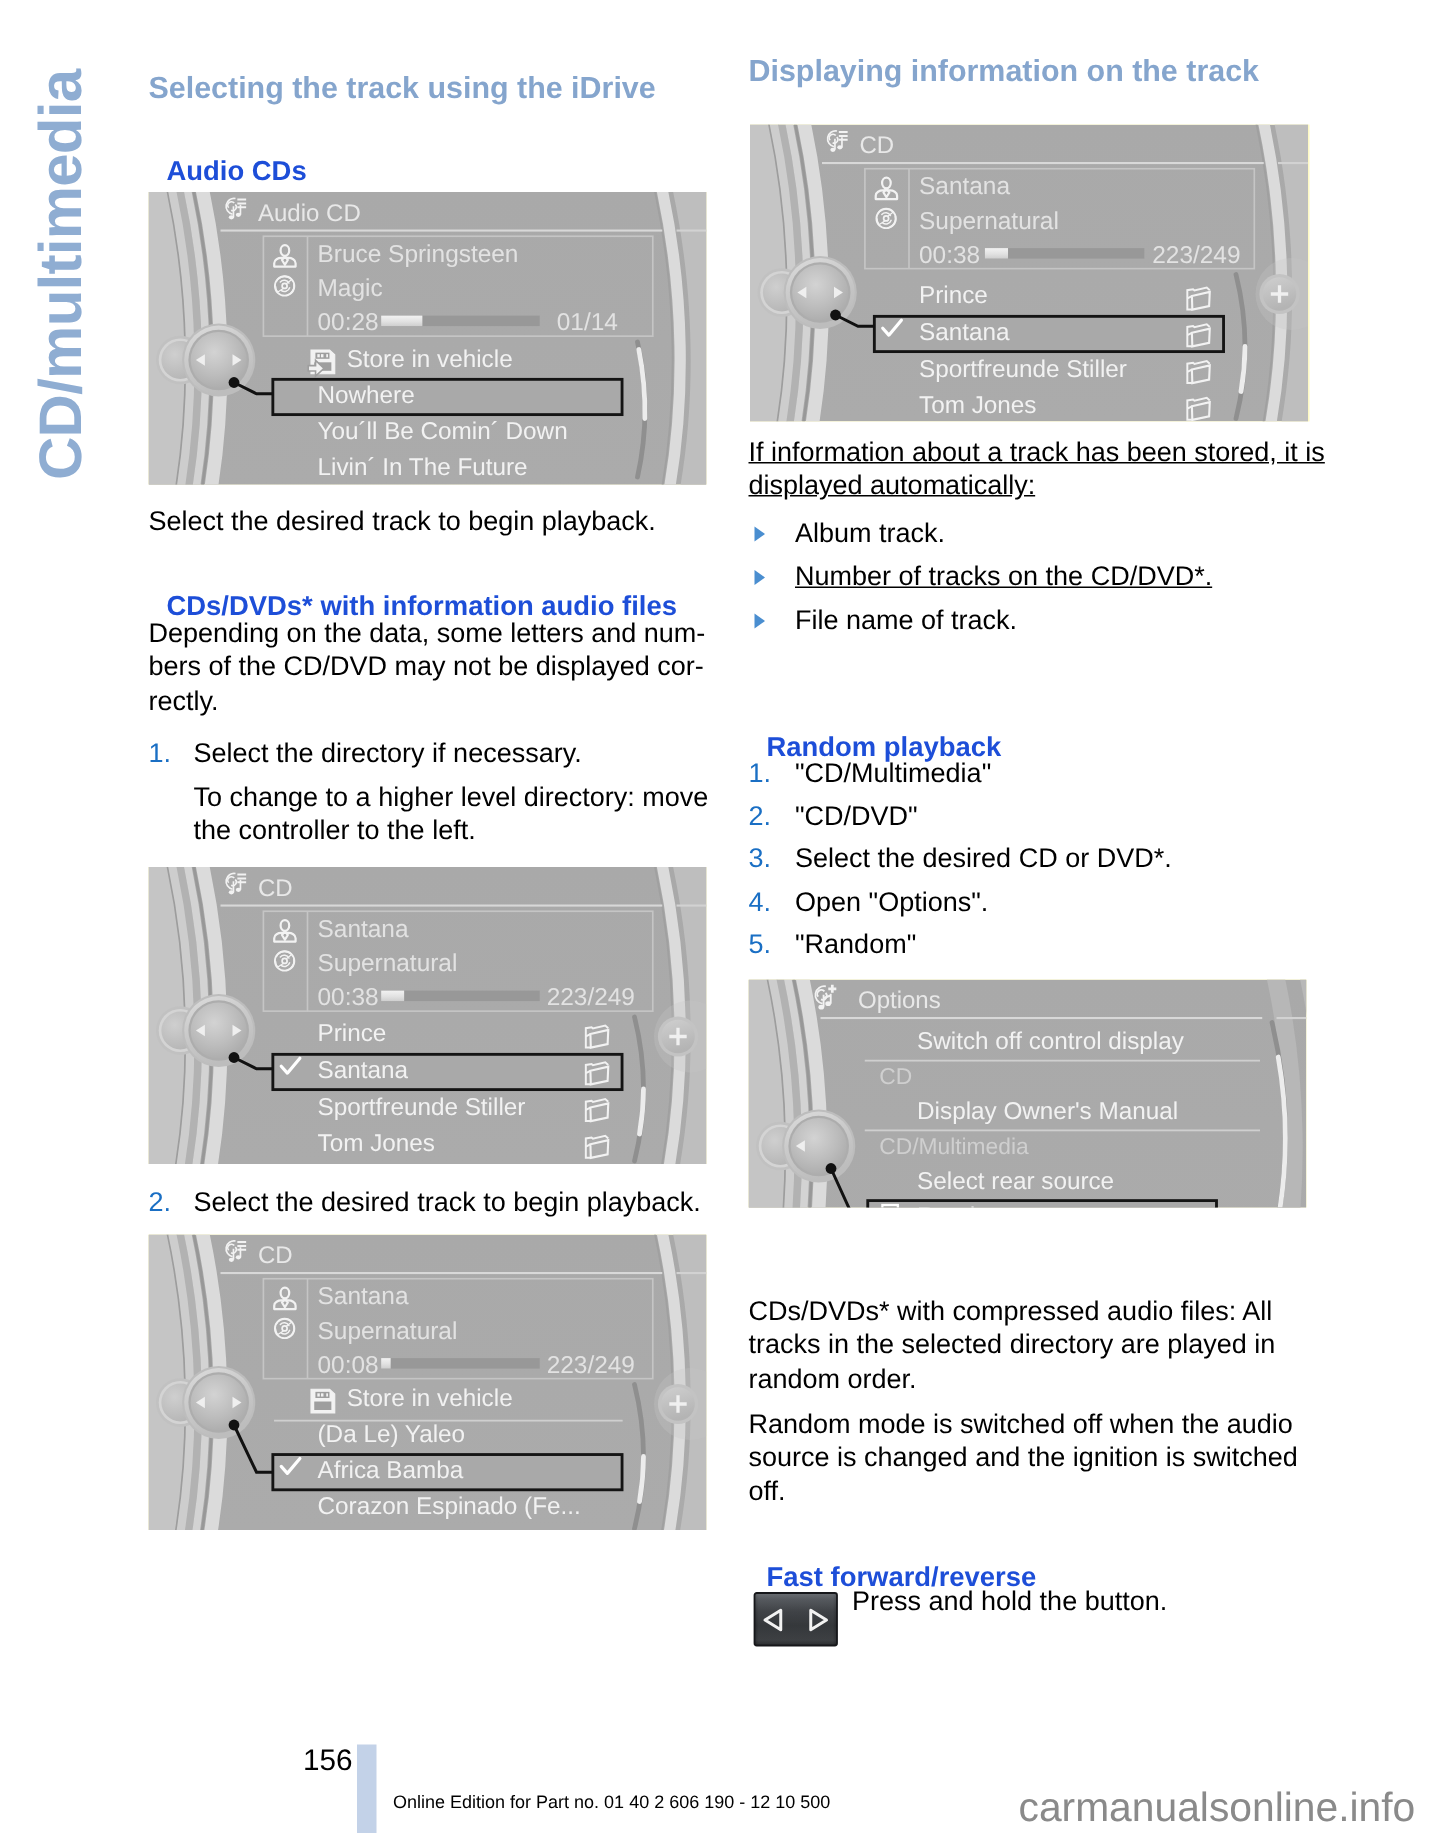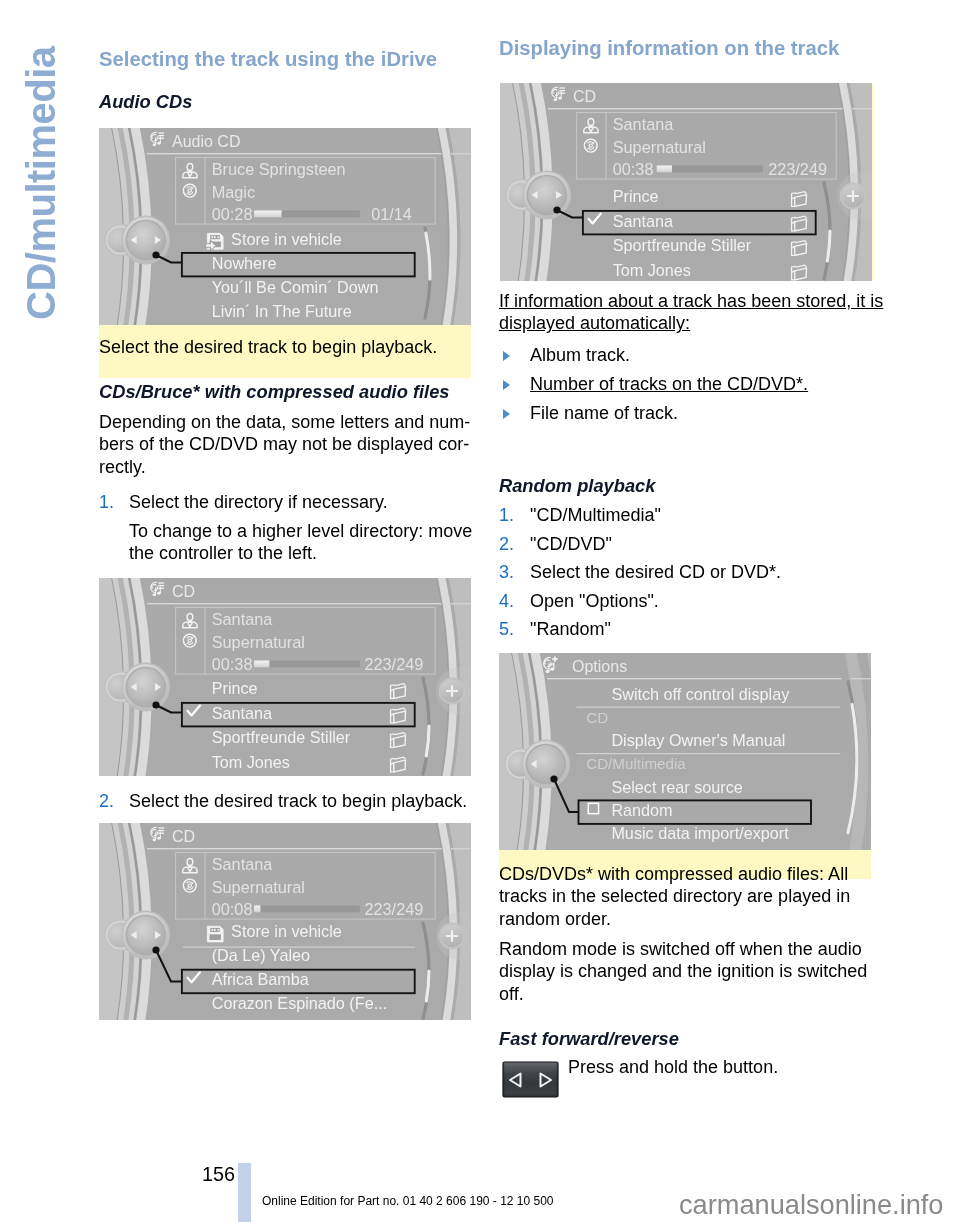--- a/index.html
+++ b/index.html
@@ -15,21 +15,21 @@
      white-space:nowrap; font-weight:bold; font-size:40px; color:#8fadd2;
      letter-spacing:-0.5px; line-height:40px;
   }
 
   
   .col { position:absolute; top:0; width:372px; }
   .col-left  { left:99px; }
   .col-right { left:499px; }
 
   h1.sect { font-size:20.3px; font-weight:bold; color:#85a5cd; margin:0; line-height:24px; white-space:nowrap; }
-  h2.sub  { font-size:18.3px; font-weight:bold; color:#0f172a; margin:0; line-height:22px; white-space:nowrap;font-style:italic; }
+  h2.sub  { font-size:18.3px; font-weight:bold; color:#1d4ed8; margin:12px; line-height:22px; white-space:nowrap; }
   p.body  { font-size:18.0px; color:#000; margin:0; line-height:22.4px; }
   .ln     { display:block; white-space:nowrap; }
 
   .ol-item { position:relative; font-size:18.0px; line-height:22.4px; color:#000; }
   .ol-num  { position:absolute; left:0; color:#1a6fc4; }
   .ol-txt  { display:block; white-space:nowrap; }
 
   .ul-item { position:relative; font-size:18.0px; line-height:22.4px; color:#000; }
   .ul-tri  { position:absolute; left:4px; top:7px; width:0;height:0;
              border-left:7px solid #4a8ed0; border-top:5px solid transparent; border-bottom:5px solid transparent; }
@@ -50,21 +50,21 @@
 
 <div class="page">
 
   <div class="chapter-tab">
     <div class="chapter-tab-text" style="left:21px; top:320px;">CD/multimedia</div>
   </div>
 
   <div class="col col-left">
     <h1 class="sect" style="position:absolute; left:0; top:47px;">Selecting the track using the iDrive</h1>
     <h2 class="sub" style="position:absolute; left:0; top:91px;">Audio CDs</h2>
-    <div id="screen-audio-cd" class="idrive" style="left:0; top:128px; width:372px; height:250px;">
+    <div id="screen-audio-cd" class="idrive" style="left:0; top:128px; width:372px; height:195px;">
         <svg width="372" height="197" viewBox="0 0 372 197" xmlns="http://www.w3.org/2000/svg">
  <defs>
   <linearGradient id="bgscreenaudiocd" x1="0" y1="0" x2="0" y2="1">
     <stop offset="0" stop-color="#a9a9a9"></stop>
               <stop offset="0.5" stop-color="#aaaaaa"></stop>
     <stop offset="1" stop-color="#ababab"></stop>
   </linearGradient>
   <linearGradient id="lgscreenaudiocd" x1="0" y1="0" x2="1" y2="0">
     <stop offset="0" stop-color="#c9c9c9"></stop>
               <stop offset="1" stop-color="#c2c2c2"></stop>
@@ -179,21 +179,21 @@
       <path d="M 326.00 100 Q 336.00 145 326.00 190" fill="none" stroke="#8f8f8f" stroke-width="3.2" stroke-linecap="round"></path>
       <path d="M 326.87 105 Q 331.41 128 330.89 151" fill="none" stroke="#ececec" stroke-width="3.2" stroke-linecap="round"></path>
           </g>
           <g>
     <path d="M 57 127 L 72 134.5 L 82.9 134.5" fill="none" stroke="#111" stroke-width="2"></path>
     <circle cx="57" cy="127" r="3.6" fill="#111"></circle>
           </g>
         </svg>
       </div>
     <p class="body" style="position:absolute; left:0; top:336px; width:372px;">Select the desired track to begin playback.</p>
-    <h2 class="sub" style="position:absolute; left:0; top:381px;">CDs/Bruce* with compressed audio files</h2>
+    <h2 class="sub" style="position:absolute; left:0; top:381px;">CDs/DVDs* with information audio files</h2>
     <p class="body" style="position:absolute; left:0; top:411px; width:374px;">
         <span class="ln">Depending on the data, some letters and num-</span>
         <span class="ln">bers of the CD/DVD may not be displayed cor-</span>
         <span class="ln">rectly.</span>
       </p>
     <div class="ol-item" style="position:absolute; left:0; top:491px; width:372px;">
       <span class="ol-num">1.</span>
       <span class="ol-txt" style="margin-left:30px;">Select the directory if necessary.</span>
     </div>
     <div class="ol-item" style="position:absolute; left:30px; top:520px; width:350px;">
@@ -654,21 +654,21 @@
         <div class="ul-item" style="height: 28.9px;"><span class="ul-tri"></span><span style="margin-left:31px">File name of track.</span></div>
       </div>
     <h2 class="sub" style="position:absolute; left:0; top:475px;">Random playback</h2>
     <div id="random-steps" style="position:absolute; left:0; top:504px; width:372px;">
         <div class="ol-item" style="height: 28.6px;"><span class="ol-num">1.</span><span style="margin-left:31px">"CD/Multimedia"</span></div>
         <div class="ol-item" style="height: 28.6px;"><span class="ol-num">2.</span><span style="margin-left:31px">"CD/DVD"</span></div>
         <div class="ol-item" style="height: 28.6px;"><span class="ol-num">3.</span><span style="margin-left:31px">Select the desired CD or DVD*.</span></div>
         <div class="ol-item" style="height: 28.6px;"><span class="ol-num">4.</span><span style="margin-left:31px">Open "Options".</span></div>
         <div class="ol-item" style="height: 28.6px;"><span class="ol-num">5.</span><span style="margin-left:31px">"Random"</span></div>
       </div>
-    <div id="screen-options" class="idrive" style="left:0; top:653px; width:372px; height:226px;">
+    <div id="screen-options" class="idrive" style="left:0; top:653px; width:372px; height:152px;">
         <svg width="372" height="197" viewBox="0 0 372 197" xmlns="http://www.w3.org/2000/svg">
  <defs>
   <linearGradient id="bgscreenoptions" x1="0" y1="0" x2="0" y2="1">
     <stop offset="0" stop-color="#a9a9a9"></stop>
               <stop offset="0.5" stop-color="#aaaaaa"></stop>
     <stop offset="1" stop-color="#ababab"></stop>
   </linearGradient>
   <linearGradient id="lgscreenoptions" x1="0" y1="0" x2="1" y2="0">
     <stop offset="0" stop-color="#c9c9c9"></stop>
               <stop offset="1" stop-color="#c2c2c2"></stop>
@@ -759,21 +759,21 @@
           </g>
         </svg>
       </div>
     <p class="body" style="position:absolute; left:0; top:863px; width:378px;">
         <span class="ln">CDs/DVDs* with compressed audio files: All</span>
         <span class="ln">tracks in the selected directory are played in</span>
         <span class="ln">random order.</span>
       </p>
     <p class="body" style="position:absolute; left:0; top:938px; width:380px;">
         <span class="ln">Random mode is switched off when the audio</span>
-        <span class="ln">display is changed and the ignition is switched</span>
+        <span class="ln">source is changed and the ignition is switched</span>
         <span class="ln">off.</span>
       </p>
     <h2 class="sub" style="position:absolute; left:0; top:1028px;">Fast forward/reverse</h2>
     <div id="ff-button" style="position:absolute; left:3px; top:1060px;"><svg width="57" height="38" viewBox="0 0 57 38" xmlns="http://www.w3.org/2000/svg">
     <defs>
             <linearGradient id="ffg" x1="0" y1="0" x2="0" y2="1">
       <stop offset="0" stop-color="#797d82"></stop>
               <stop offset="0.12" stop-color="#5b5f64"></stop>
       <stop offset="0.35" stop-color="#3b3e42"></stop>
               <stop offset="0.62" stop-color="#2b2e31"></stop>

